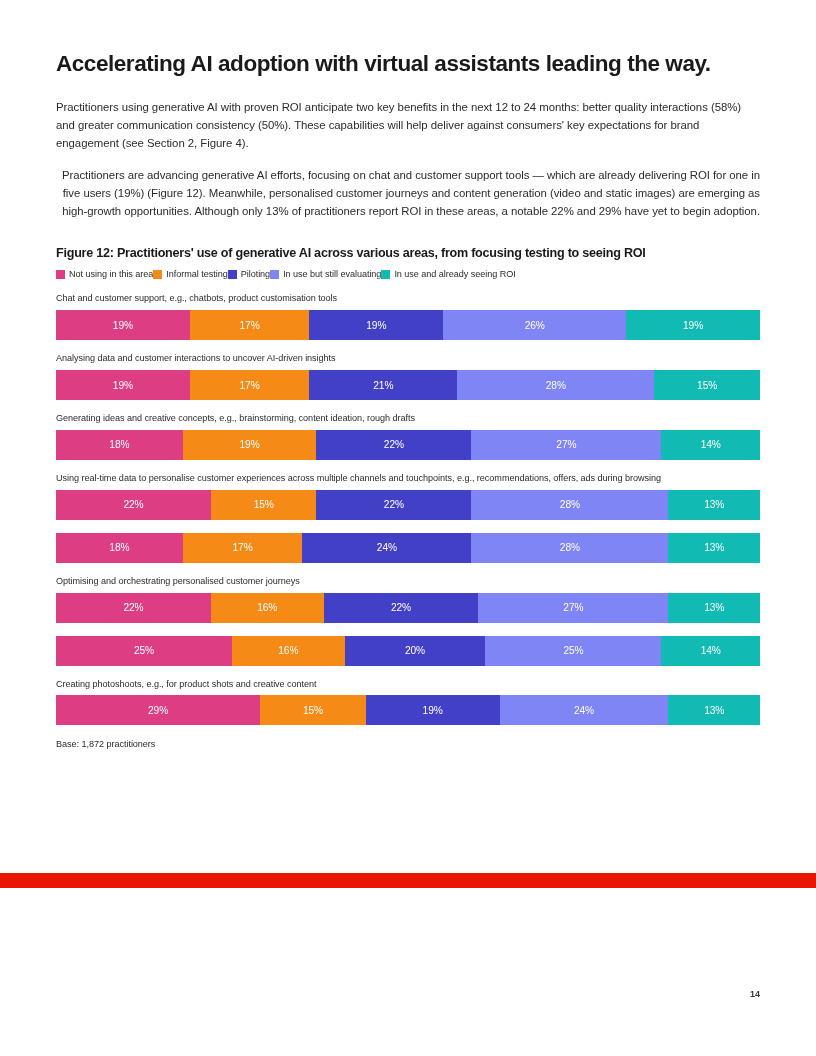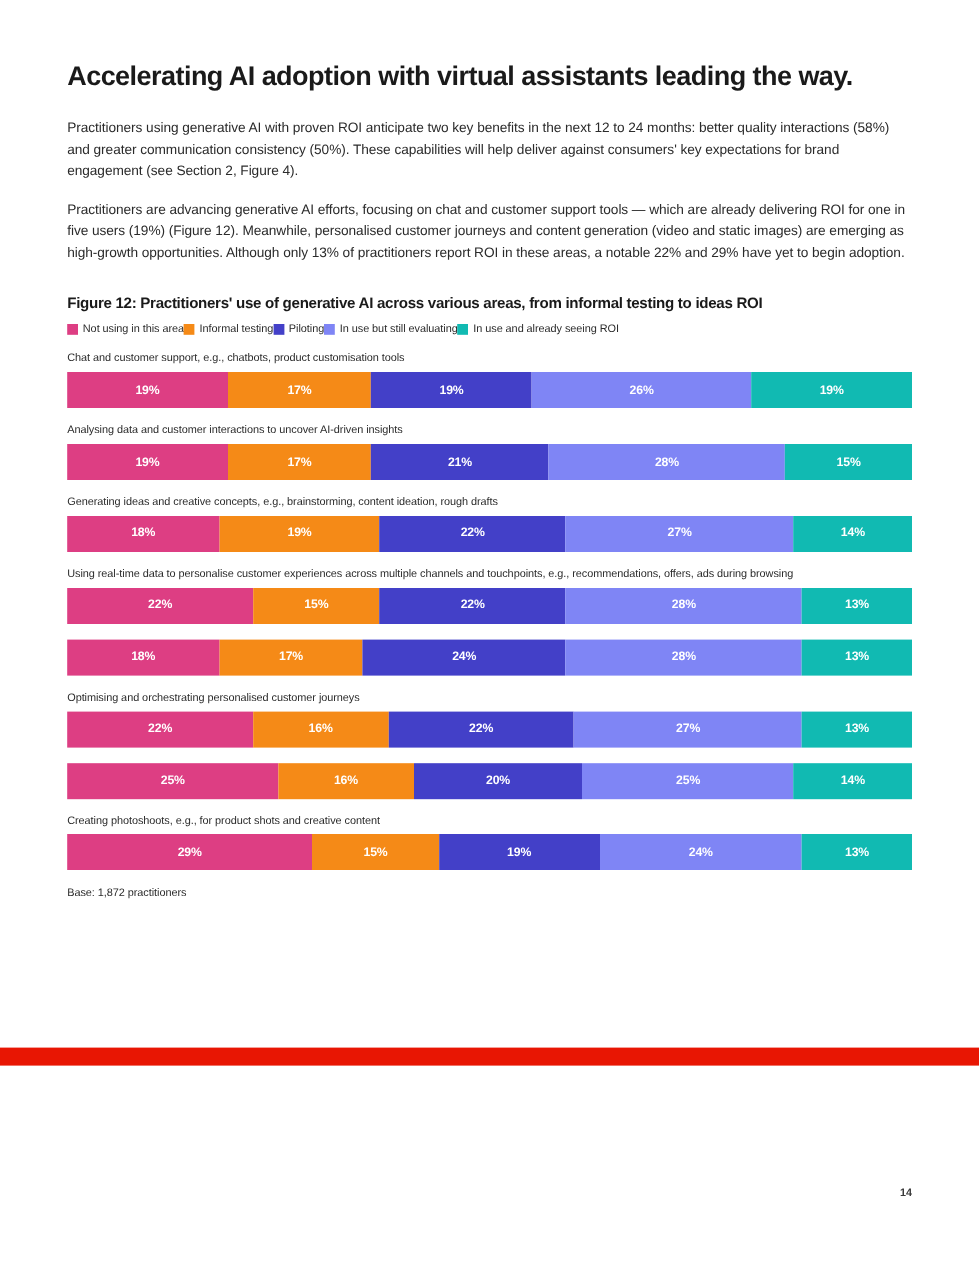--- a/index.html
+++ b/index.html
@@ -35,21 +35,21 @@
     margin: 0 0 22px 0;
     color: #1a1a1a;
   }
   .body-par {
     font-size: 11.4px;
     line-height: 1.55;
     margin: 0 0 15px 0;
     color: #2b2b2b;
     letter-spacing: -0.05px;
   }
-  .body-par:last-of-type { margin-bottom: 0; }
+  .body-par:last-of-type { margin-bottom: 0; text-align: right; }
 
   .figure-block {
     margin-top: 26px;
   }
   .figure-title {
     font-size: 12.6px;
     font-weight: bold;
     color: #1a1a1a;
     letter-spacing: -0.25px;
     margin: 0 0 9px 0;
@@ -95,21 +95,21 @@
     display: flex;
     width: 704px;
     height: 30px;
   }
   .seg {
     display: flex;
     align-items: center;
     justify-content: center;
     color: #ffffff;
     font-size: 10.2px;
-    font-weight: bold;
+    font-weight: normal;
     letter-spacing: -0.1px;
     box-sizing: border-box;
   }
   .base-note {
     font-size: 9.1px;
     color: #2b2b2b;
     margin-top: 14px;
     letter-spacing: -0.05px;
   }
 
@@ -137,21 +137,21 @@
 
   <div class="content">
 
     <h1 class="page-title">Accelerating AI adoption with virtual assistants leading the way.</h1>
 
     <p class="body-par">Practitioners using generative AI with proven ROI anticipate two key benefits in the next 12 to 24 months: better quality interactions (58%) and greater communication consistency (50%). These capabilities will help deliver against consumers' key expectations for brand engagement (see Section 2, Figure 4).</p>
     <p class="body-par">Practitioners are advancing generative AI efforts, focusing on chat and customer support tools — which are already delivering ROI for one in five users (19%) (Figure 12). Meanwhile, personalised customer journeys and content generation (video and static images) are emerging as high-growth opportunities. Although only 13% of practitioners report ROI in these areas, a notable 22% and 29% have yet to begin adoption.</p>
 
     <div class="figure-block">
 
-      <div class="figure-title">Figure 12: Practitioners' use of generative AI across various areas, from informal testing to ideas ROI</div>
+      <div class="figure-title">Figure 12: Practitioners' use of generative AI across various areas, from focusing testing to seeing ROI</div>
 
       <div class="legend">
           <div class="legend-item">
             <span class="legend-swatch" style="background: rgb(221, 62, 131);"></span>
             <span class="legend-label">Not using in this area</span>
           </div>
           <div class="legend-item">
             <span class="legend-swatch" style="background: rgb(245, 138, 23);"></span>
             <span class="legend-label">Informal testing</span>
           </div>

